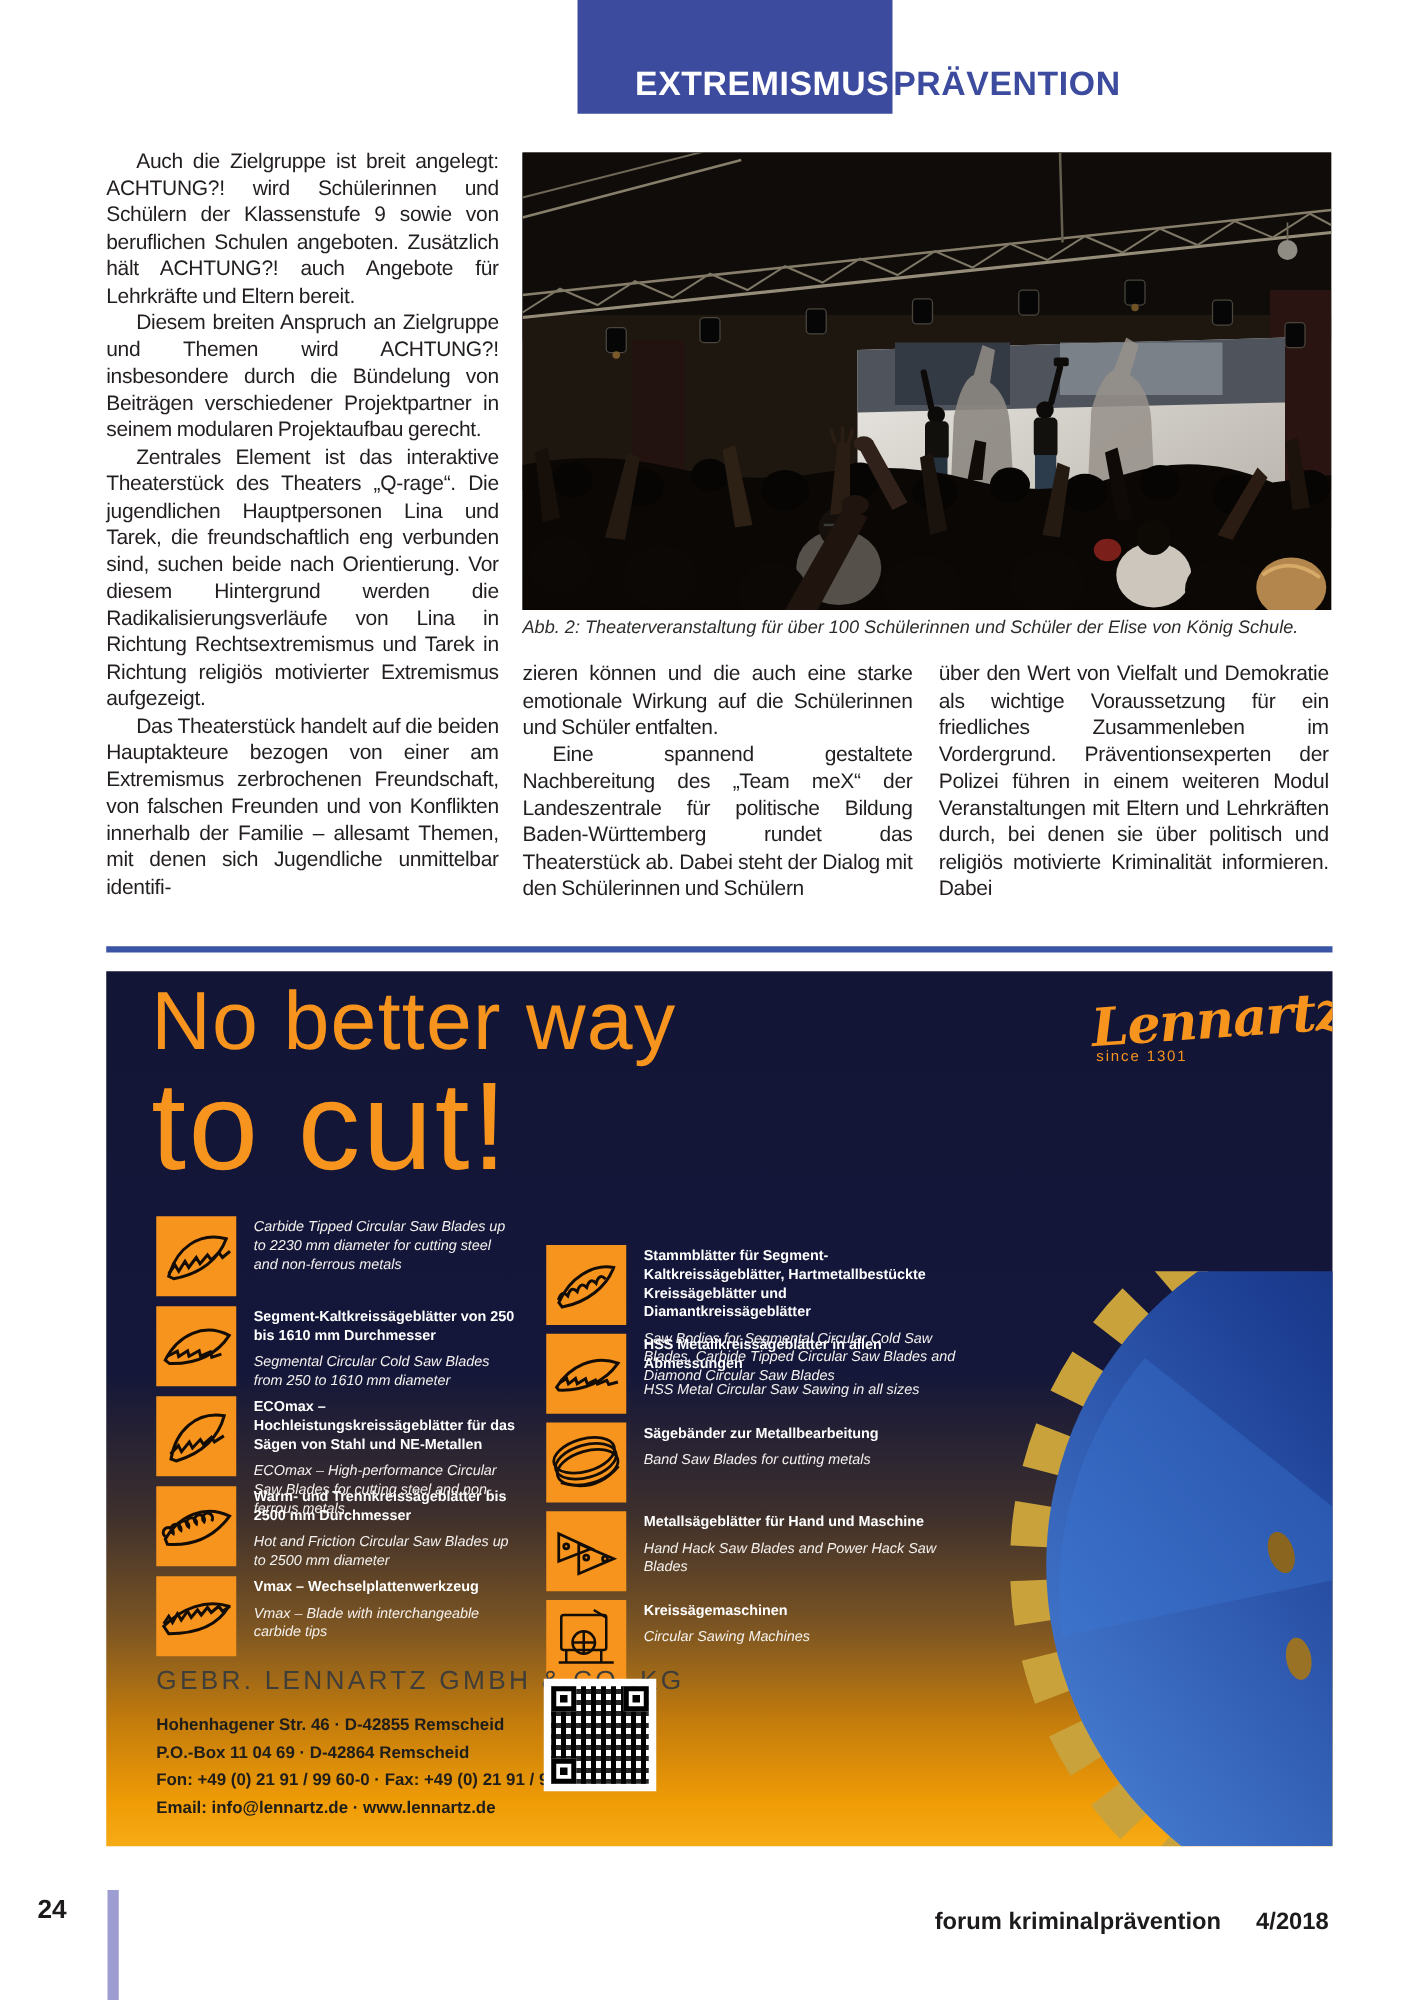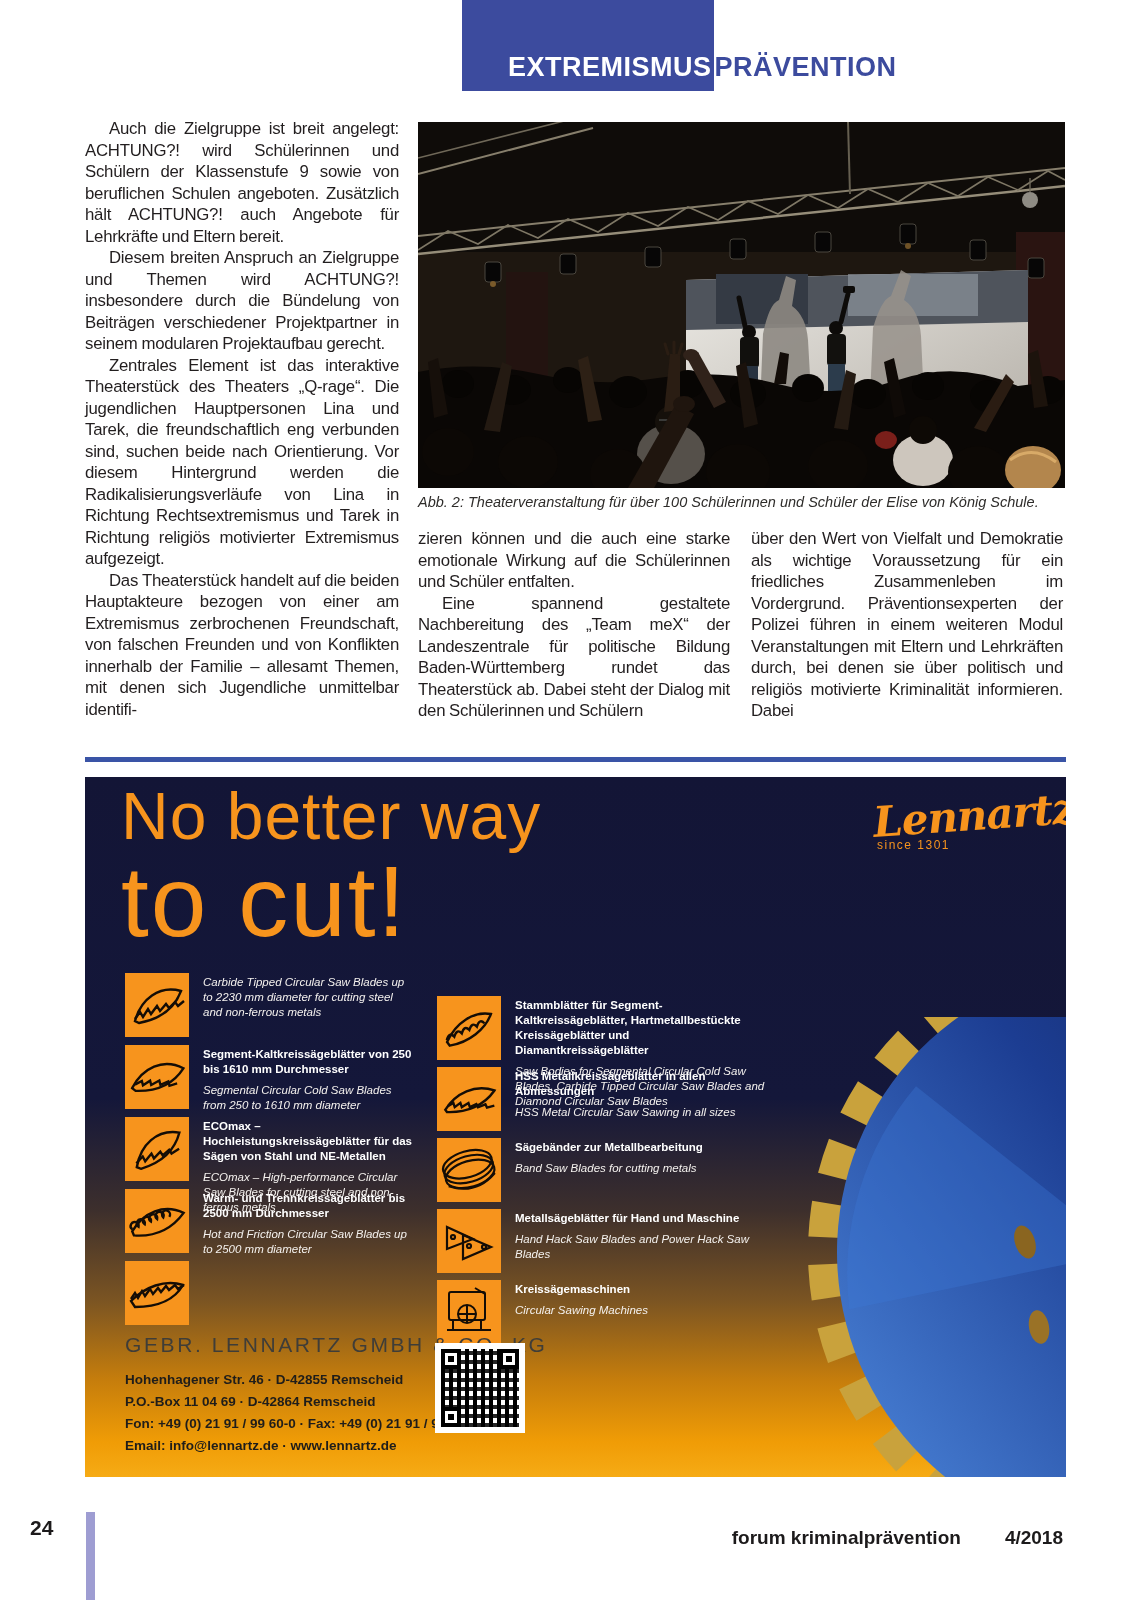--- a/index.html
+++ b/index.html
@@ -67,21 +67,21 @@
       repeating-linear-gradient(90deg, #000 0 4px, #fff 4px 8px); }
   .qr-finder { position:absolute; width:20px; height:20px; border:4px solid #000; background:#fff; }
   .qr-finder::after { content:""; position:absolute; left:3px; top:3px; width:6px; height:6px; background:#000; }
   .qr-f1 { left:0; top:0; } .qr-f2 { right:0; top:0; } .qr-f3 { left:0; bottom:0; }
 
   .blade { position:absolute; left:640px; top:240px; width:420px; height:460px; }
 
   
   .page-num { position:absolute; left:30px; top:1516px; font-size:21px; font-weight:bold; color:#1c1a1b; }
   .footer-bar { position:absolute; left:86px; top:1512px; width:9px; height:88px; background:#9e9dd2; }
-  .footer-right { position:absolute; right:69px; top:1527px; display:flex; gap:44px;
+  .footer-right { position:absolute; right:69px; top:1527px; display:flex; gap:28px;
                   font-size:19px; font-weight:bold; color:#1c1a1b;justify-content:center; }
 </style>
 </head>
 <body>
 
 <div class="page">
 
   <div class="header-wrap">
     <span class="header-box">EXTREMISMUS</span>
     <span class="header-rest">PRÄVENTION</span>
@@ -305,20 +305,24 @@
       </div>
       <div class="ad-item">
         <div class="ad-icon">
           <svg width="64" height="64" viewBox="0 0 64 64">
               <g fill="none" stroke="#140d06" stroke-width="2.4">
             <path d="M6,40 C20,26 40,18 58,24 C50,38 34,46 10,46 Z"></path>
             <path d="M6,38 l4,-6 3,5 4,-7 3,5 5,-7 3,5 5,-6 3,4 5,-6 3,4 6,-5 3,4 6,-4"></path>
               </g>
             </svg>
         </div>
+        <div class="ad-text">
+            <div class="ad-de">Vmax – Wechselplattenwerkzeug</div>
+        <div class="ad-en">Vmax – Blade with interchangeable carbide tips</div>
+          </div>
       </div>
     </div>
 
     <div class="products products-right">
       <div class="ad-item">
         <div class="ad-icon">
           <svg width="64" height="64" viewBox="0 0 64 64">
               <g fill="none" stroke="#140d06" stroke-width="2.4" transform="rotate(-10 32 32)">
             <path d="M8,42 C20,24 40,16 56,22 C48,36 30,46 10,46 Z"></path>
             <path d="M8,40 q4,-8 8,-2 q4,-8 8,-2 q4,-8 8,-2 q4,-8 8,-2 q4,-8 8,-2"></path>

